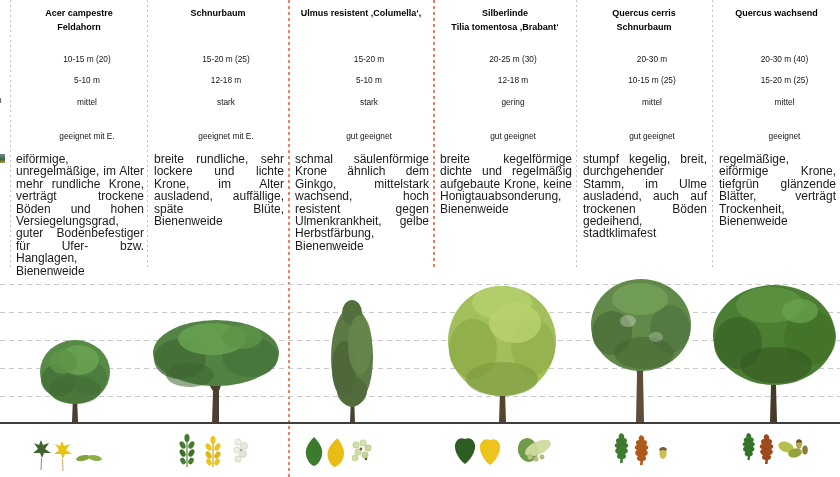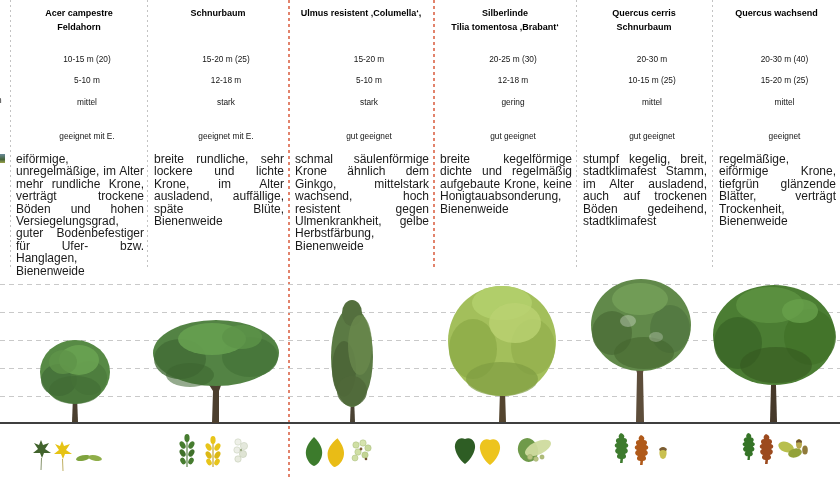--- a/index.html
+++ b/index.html
@@ -101,21 +101,21 @@
 
   <div class="col" style="left:577px;width:134px;">
     <div class="name">
       <div>Quercus cerris</div>
       <div>Schnurbaum</div>
     </div>
     <div class="rowv h1">20-30 m</div>
     <div class="rowv h2">10-15 m (25)</div>
     <div class="rowv rate">mittel</div>
     <div class="rowv suit">gut geeignet</div>
-    <div class="desc">stumpf kegelig, breit, stadtklimafest Stamm, im Alter ausladend, auch auf trockenen Böden gedeihend, stadtklimafest</div>
+    <div class="desc">stumpf kegelig, breit, durchgehender Stamm, im Ulme ausladend, auch auf trockenen Böden gedeihend, stadtklimafest</div>
   </div>
 
   <div class="col" style="left:713px;width:127px;">
     <div class="name">
       <div>Quercus wachsend</div>
     </div>
     <div class="rowv h1">20-30 m (40)</div>
     <div class="rowv h2">15-20 m (25)</div>
     <div class="rowv rate">mittel</div>
     <div class="rowv suit">geeignet</div>

